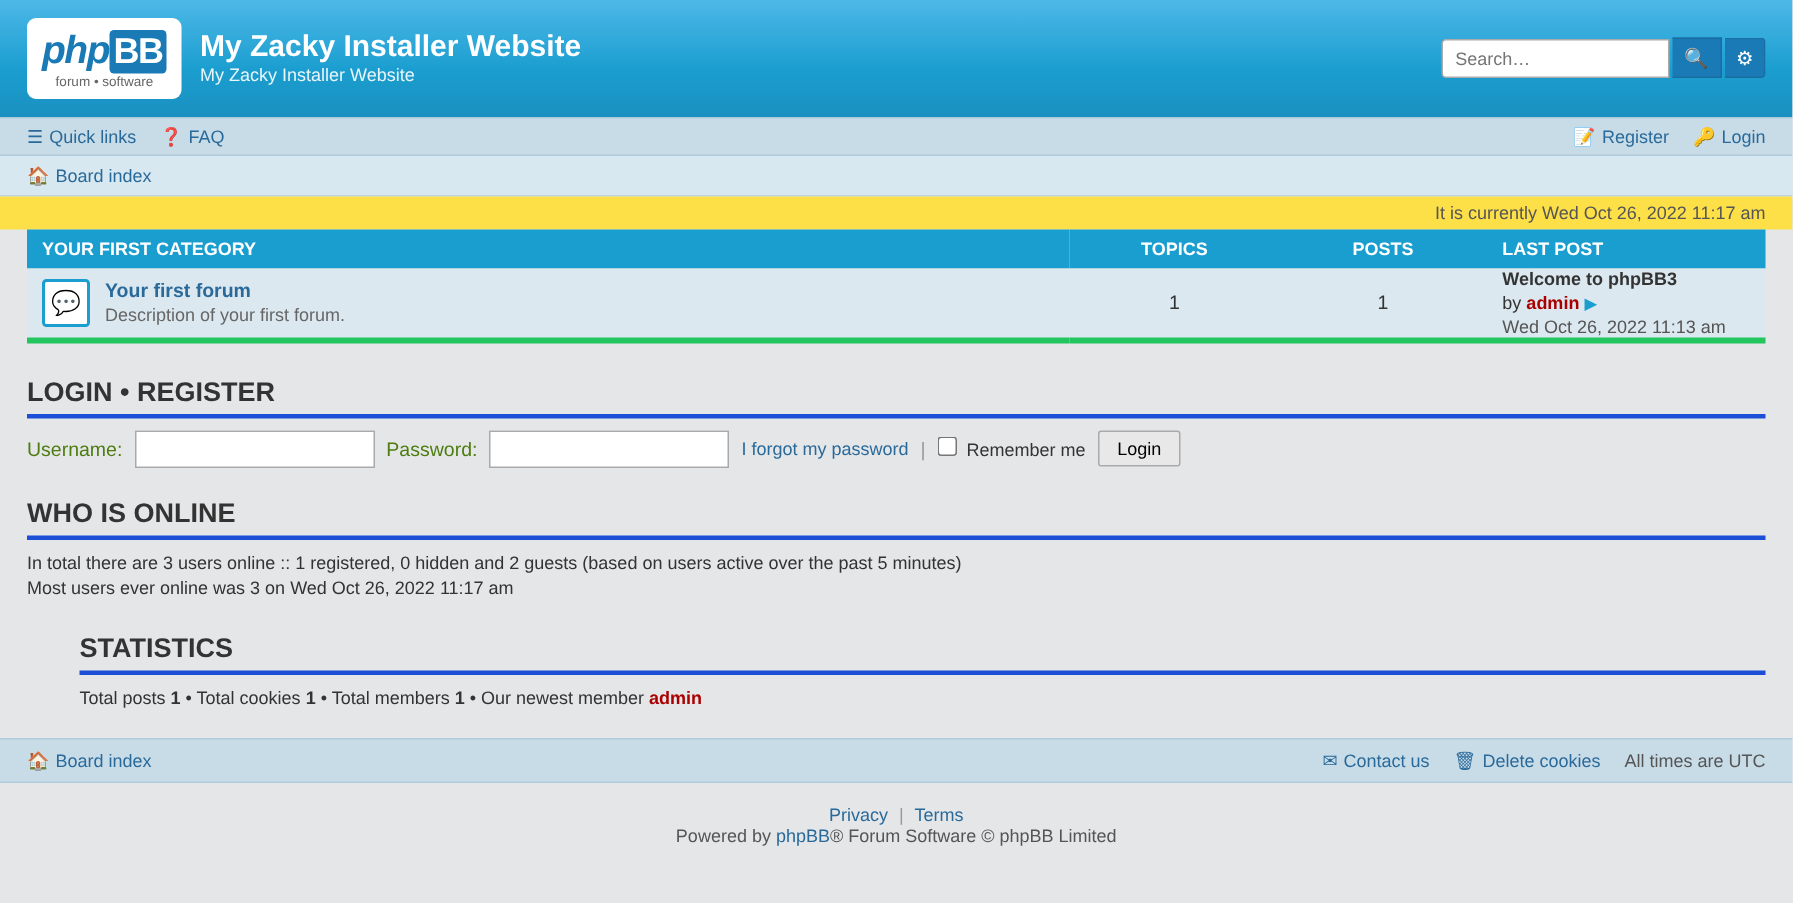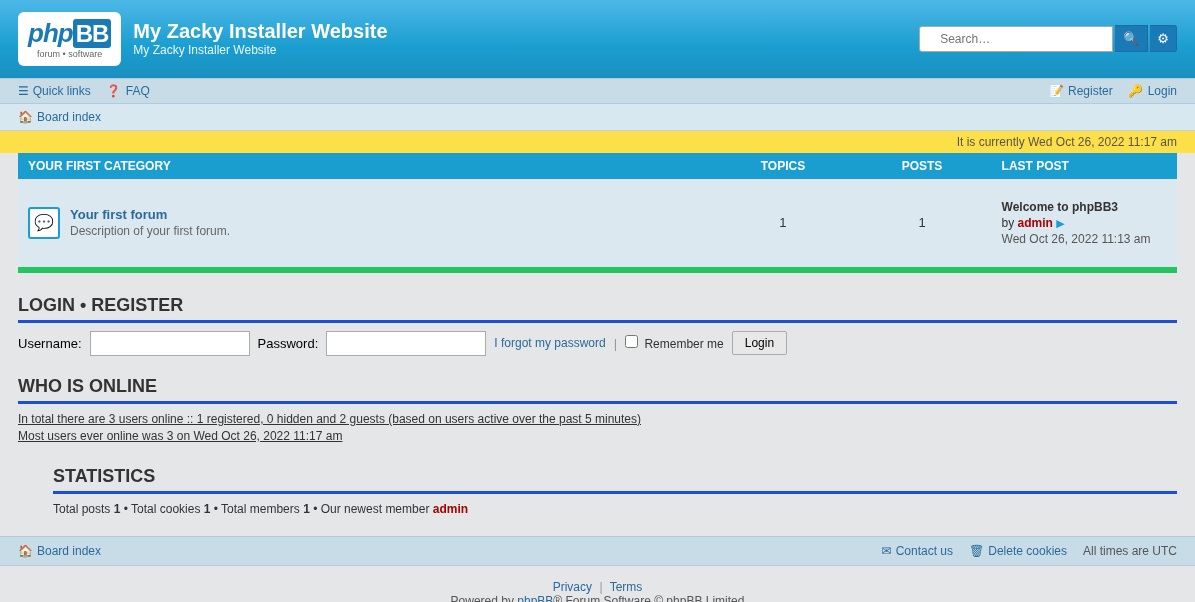--- a/index.html
+++ b/index.html
@@ -27,22 +27,22 @@
       font-weight: bold;
       color: #1a7ab5;
       letter-spacing: -1px;
     }
     #logo-sub { font-size: 9px; color: #555; line-height: 1.2; }
     #site-title-area { color: #fff; }
     #site-title { font-size: 20px; font-weight: bold; }
     #site-subtitle { font-size: 12px; opacity: 0.9; }
     #search-area { display: flex; align-items: center; gap: 2px; }
     #search-input {
-      width: 194px;
-      padding: 5px 20px;
+      width: 152px;
+      padding: 5px 8px;
       border: 1px solid #aaa;
       border-radius: 3px 0 0 3px;
       font-size: 12px;
       color: #6d28d9;
       background: #fff;
     }
     #search-btn {
       background: #1a7ab5;
       border: 1px solid #1a6da0;
       border-left: none;
@@ -120,21 +120,21 @@
       font-weight: bold;
       text-transform: uppercase;
     }
     .forum-table-header td { padding: 6px 10px; }
     .forum-category-name { width: 60%; }
     .forum-col-topics { width: 12%; text-align: center; }
     .forum-col-posts { width: 12%; text-align: center; }
     .forum-col-lastpost { width: 16%; }
 
     .forum-row { background: #dce8f0; }
-    .forum-row td { padding: 21px 10px; vertical-align: middle; border-bottom: 6px solid #22c55e; }
+    .forum-row td { padding: 0 10px; vertical-align: middle; border-bottom: 4px solid #22c55e; }
     .forum-icon {
       width: 32px;
       height: 32px;
       background: #fff;
       border: 2px solid #1a9ecf;
       border-radius: 3px;
       display: flex;
       align-items: center;
       justify-content: center;
       color: #1a9ecf;
@@ -156,21 +156,21 @@
     .section-title {
       font-size: 18px;
       font-weight: bold;
       color: #333;
       border-bottom: 3px solid #1d4ed8;
       padding-bottom: 4px;
       margin-bottom: 8px;
       text-transform: uppercase;
     }
     .login-form { display: flex; align-items: center; gap: 8px; font-size: 13px; flex-wrap: wrap; }
-    .login-label { color: #000000; }
+    .login-label { color: #4d7c0f; }
     .login-input {
       border: 1px solid #aaa;
       padding: 4px 6px;
       font-size: 13px;
       width: 160px;
     }
     .login-forgot { color: #2a6a9a; text-decoration: none; font-size: 12px; }
     .login-remember { font-size: 12px; color: #333; }
     .login-checkbox { margin-right: 3px; }
     .login-btn {
@@ -178,21 +178,21 @@
       border: 1px solid #aaa;
       padding: 4px 12px;
       cursor: pointer;
       font-size: 12px;
       border-radius: 2px;
     }
     .login-divider { color: #999; }
 
     
     #whoisonline-section { padding: 10px 0; }
-    .online-text { font-size: 12px; color: #333; margin-bottom: 3px; text-decoration: underline; }
+    .online-text { font-size: 12px; color: #333; margin-bottom: 3px; }
 
     
     #statistics-section { padding: 10px 0; margin-left: 35px; }
     .stats-text { font-size: 12px; color: #333; }
     .stats-bold { font-weight: bold; }
     .stats-author { color: #a00; font-weight: bold; }
 
     
     #footer-nav {
       background: #c8dce8;

